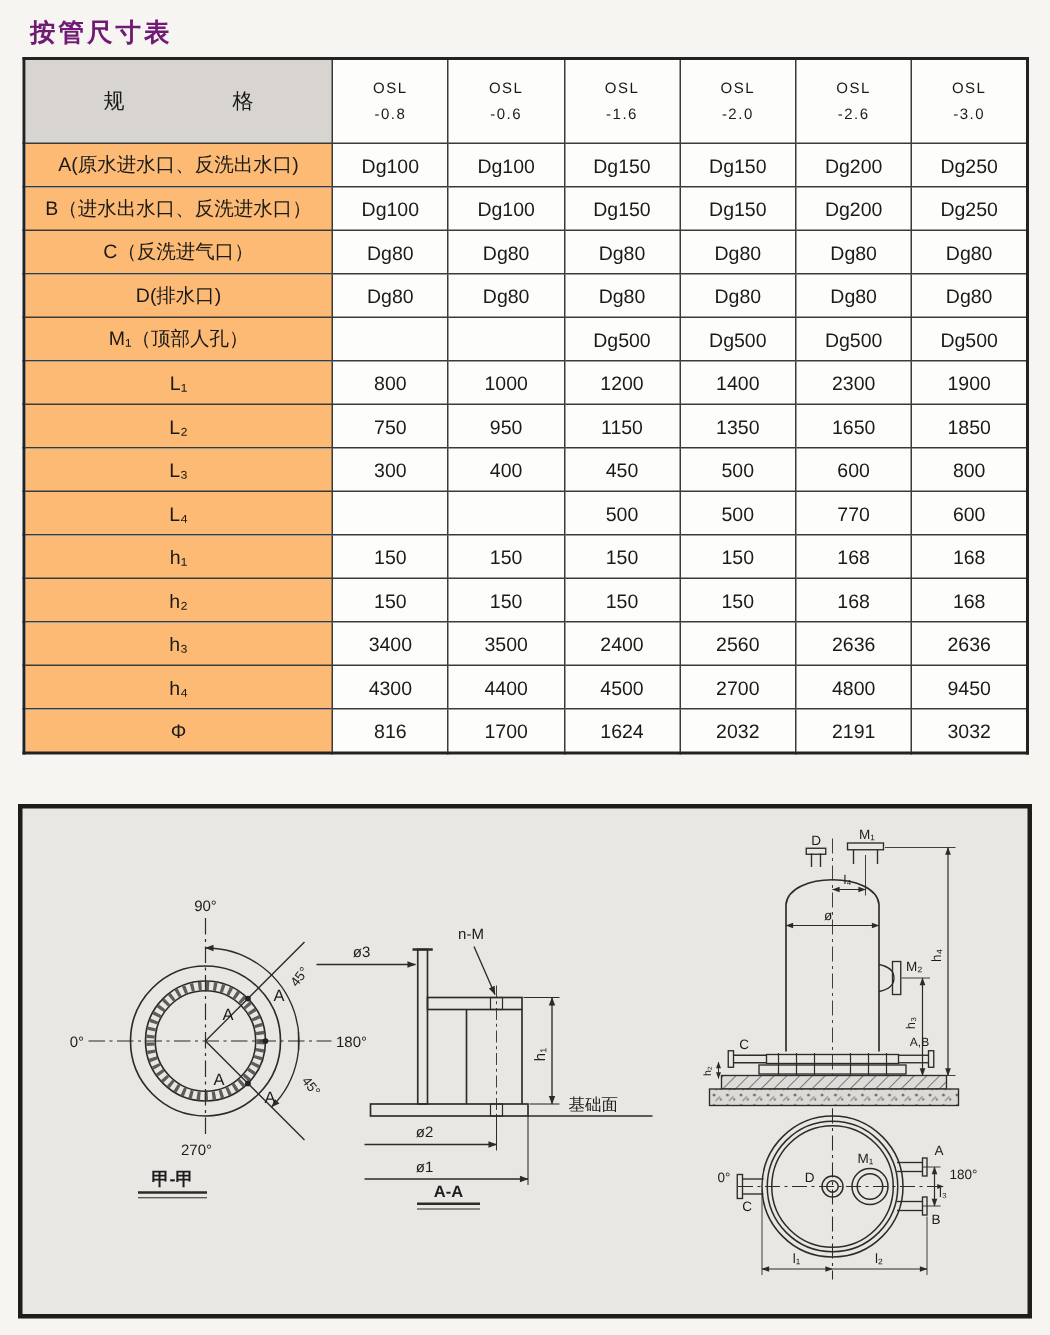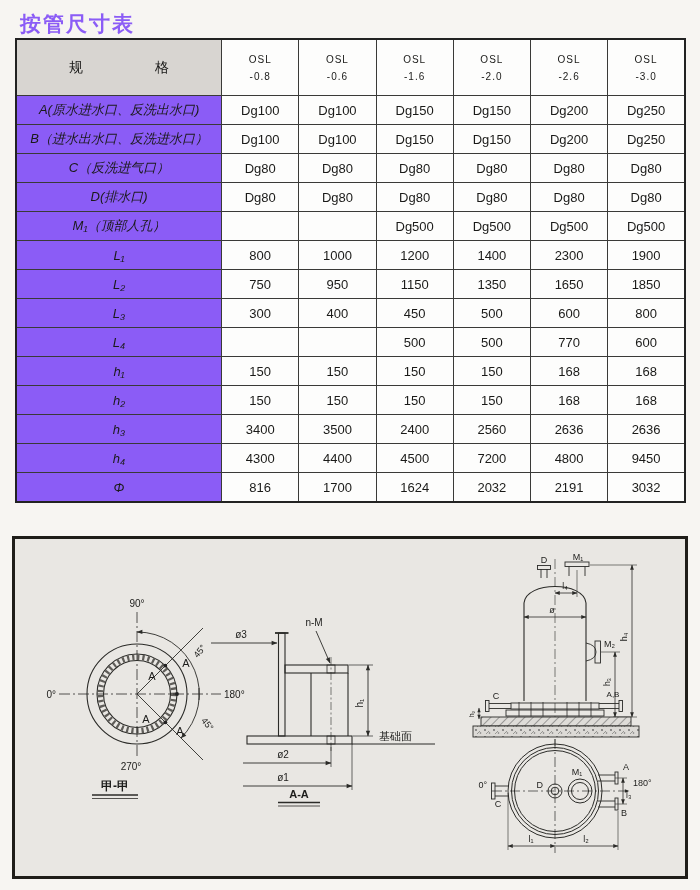--- a/index.html
+++ b/index.html
@@ -1,37 +1,37 @@
 <!DOCTYPE html>
 <html><head>
 <meta charset="utf-8">
 <style>
   html,body{margin:0;padding:0;background:#ffffff;}
   .page{
     position:relative;width:700px;height:890px;background:#f7f5f2;
     font-family:"Liberation Sans", sans-serif;color:#1a1a18;overflow:hidden;
   }
   .doc-title{
-    position:absolute;left:20px;top:10px;font-size:21px;font-weight:bold;
-    letter-spacing:2px;color:#8b5cf6;
+    position:absolute;left:20px;top:10px;font-size:17px;font-weight:bold;
+    letter-spacing:2px;color:#701a75;
   }
   table.spec{
     position:absolute;left:15px;top:38px;width:671px;border-collapse:collapse;
     border:2px solid #222;background:#fdfdfc;table-layout:fixed;
   }
   table.spec th,table.spec td{
     border:1px solid #3a3a38;text-align:center;vertical-align:middle;
     font-size:13px;padding:0;height:28px;overflow:hidden;white-space:nowrap;
   }
   table.spec col.c0{width:205px;}
   table.spec col.cn{width:77px;}
   table.spec thead th{height:55px;font-weight:normal;}
   .spec-head-cell{background:#d8d5d1;}
   .spec-head-flex{display:flex;justify-content:center;gap:72px;font-size:14px;}
-  th.rowlabel{background:#8b5cf6;font-weight:normal;font-size:13px;font-style:italic;}
+  th.rowlabel{background:#fdba74;font-weight:normal;font-size:13px;}
   .colhead div{line-height:17px;font-size:10px;letter-spacing:1px;}
   .note{
     position:absolute;left:8px;top:496px;font-size:13px;color:#1c1c1a;letter-spacing:0.3px;
   }
   .panel{
     position:absolute;left:12px;top:536px;width:676px;height:343px;
     border:3px solid #1f1d19;background:#e9e7e3;box-sizing:border-box;
   }
   svg{display:block;font-family:"Liberation Sans", sans-serif;}
   svg text{fill:#1c1c1a;}
@@ -194,21 +194,21 @@
           <td>2400</td>
           <td>2560</td>
           <td>2636</td>
           <td>2636</td>
         </tr>
         <tr>
           <th class="rowlabel">h₄</th>
           <td>4300</td>
           <td>4400</td>
           <td>4500</td>
-          <td>7200</td>
+          <td>2700</td>
           <td>4800</td>
           <td>9450</td>
         </tr>
         <tr>
           <th class="rowlabel">Φ</th>
           <td>816</td>
           <td>1700</td>
           <td>1624</td>
           <td>2032</td>
           <td>2191</td>

